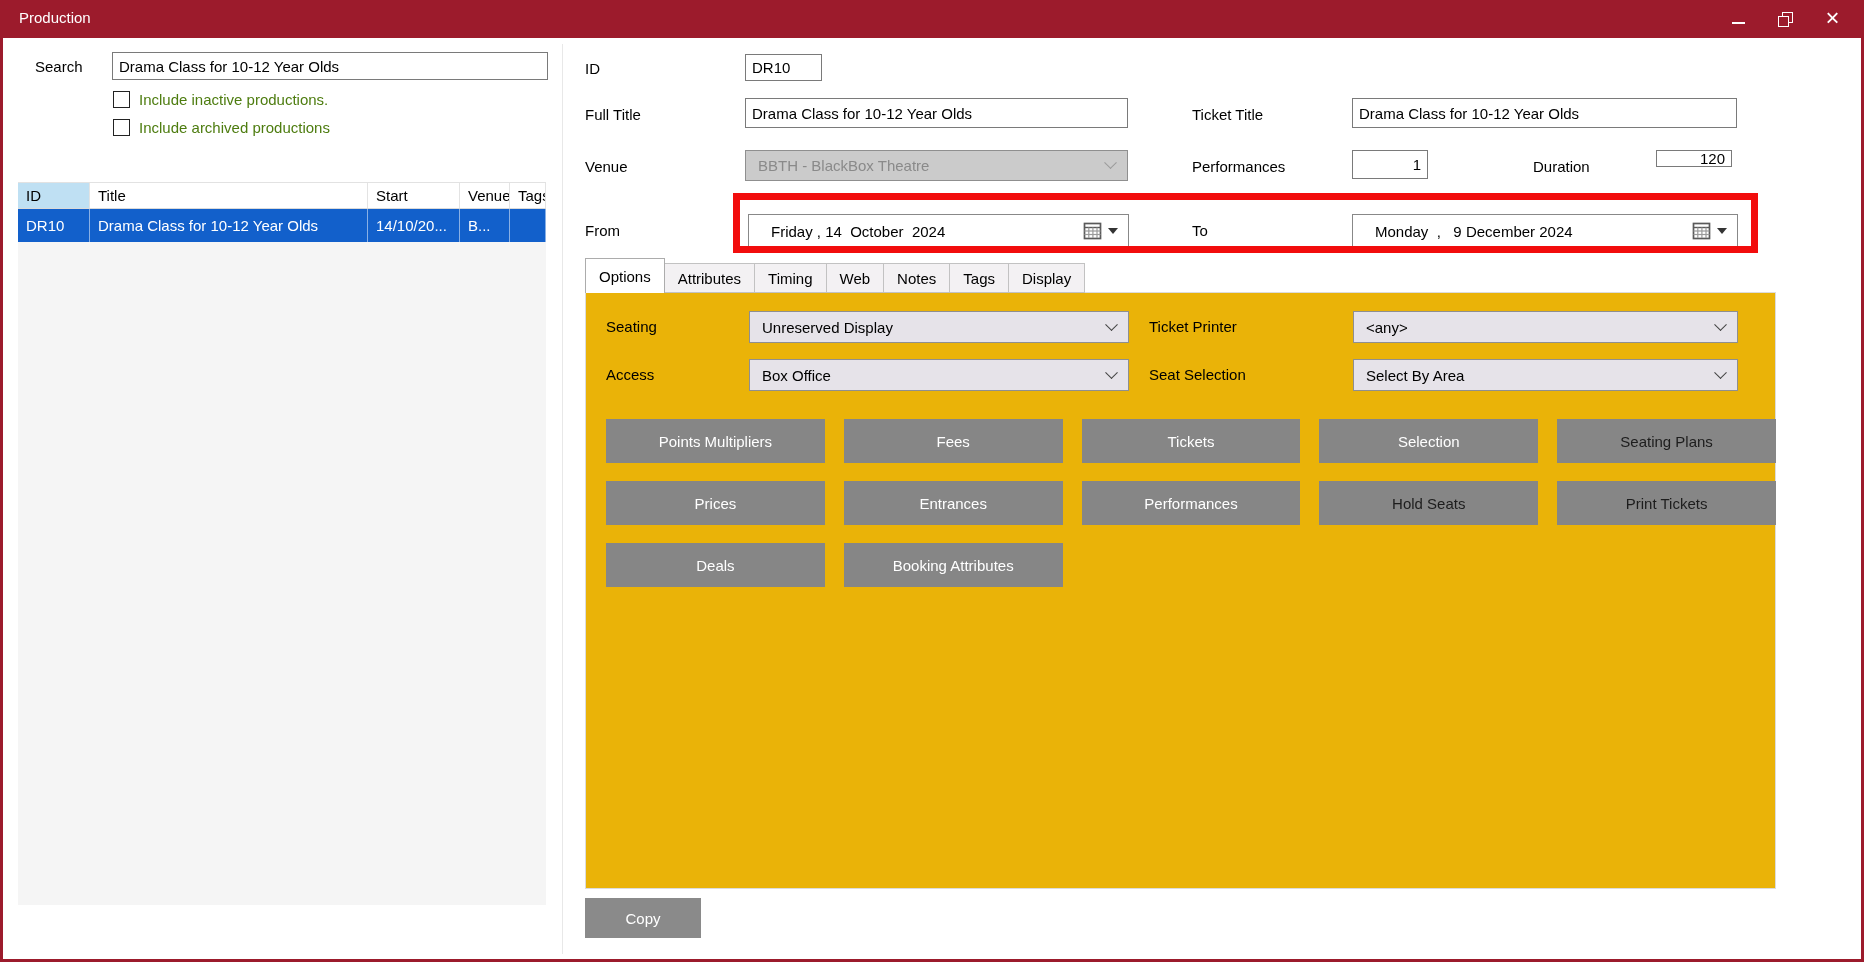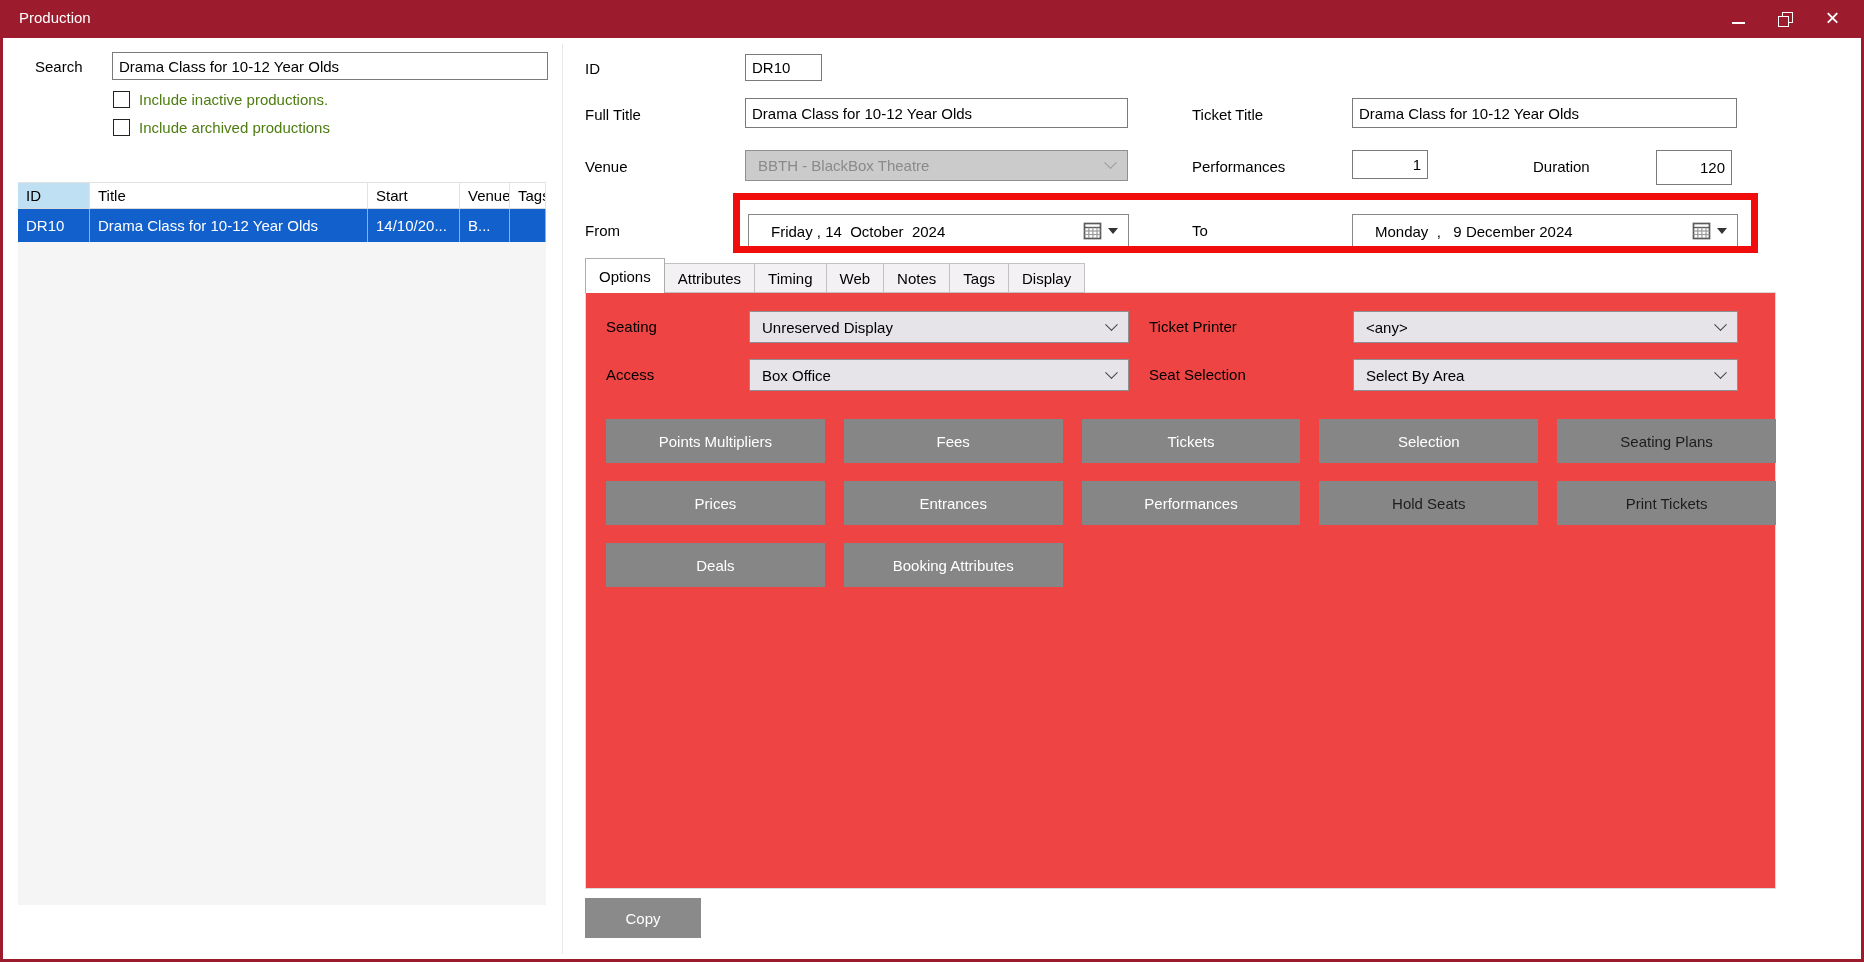--- a/index.html
+++ b/index.html
@@ -93,21 +93,21 @@
   .id-label { left: 585px; top: 60px; }
   .id-input { left: 745px; top: 54px; width: 77px; height: 27px; }
   .fulltitle-label { left: 585px; top: 106px; }
   .fulltitle-input { left: 745px; top: 98px; width: 383px; height: 30px; }
   .tickettitle-label { left: 1192px; top: 106px; }
   .tickettitle-input { left: 1352px; top: 98px; width: 385px; height: 30px; }
   .venue-label { left: 585px; top: 158px; }
   .performances-label { left: 1192px; top: 158px; }
   .performances-input { left: 1352px; top: 150px; width: 76px; height: 29px; text-align: right; }
   .duration-label { left: 1533px; top: 158px; }
-  .duration-input { left: 1656px; top: 150px; width: 76px; height: 35px; text-align: right; }
+  .duration-input { left: 1656px; top: 150px; width: 76px; height: 17px; text-align: right; }
   .from-label { left: 585px; top: 222px; }
   .to-label { left: 1192px; top: 222px; }
 
   .combo {
     position: absolute; display: flex; align-items: center;
     background: #E6E3E9; border: 1px solid #8F8F8F;
     font-size: 15px; color: #000; padding: 0 12px;
   }
   .combo .chev {
     margin-left: auto; width: 9px; height: 9px;
@@ -143,21 +143,21 @@
     height: 30px; padding: 0 13px; display: flex; align-items: center;
     background: #F3F1F3; border: 1px solid #C2C2C2; margin-left: -1px;
     font-size: 15px; color: #000;
   }
   .tab.active {
     height: 35px; background: #fff; border: 1px solid #ACACAC; border-bottom: none;
     margin-left: 0; position: relative; z-index: 3;
   }
   .tabpanel {
     position: absolute; left: 585px; top: 292px; width: 1191px; height: 597px;
-    border: 1px solid #DCDCDC; background: #ef4444; z-index: 1;
+    border: 1px solid #DCDCDC; background: #eab308; z-index: 1;
   }
 
   
   .p-label { position: absolute; font-size: 15px; color: #000; white-space: nowrap; }
   .seating-label { left: 20px; top: 25px; }
   .seating-combo { left: 163px; top: 18px; width: 380px; height: 32px; }
   .ticketprinter-label { left: 563px; top: 25px; }
   .ticketprinter-combo { left: 767px; top: 18px; width: 385px; height: 32px; }
   .access-label { left: 20px; top: 73px; }
   .access-combo { left: 163px; top: 66px; width: 380px; height: 32px; }

